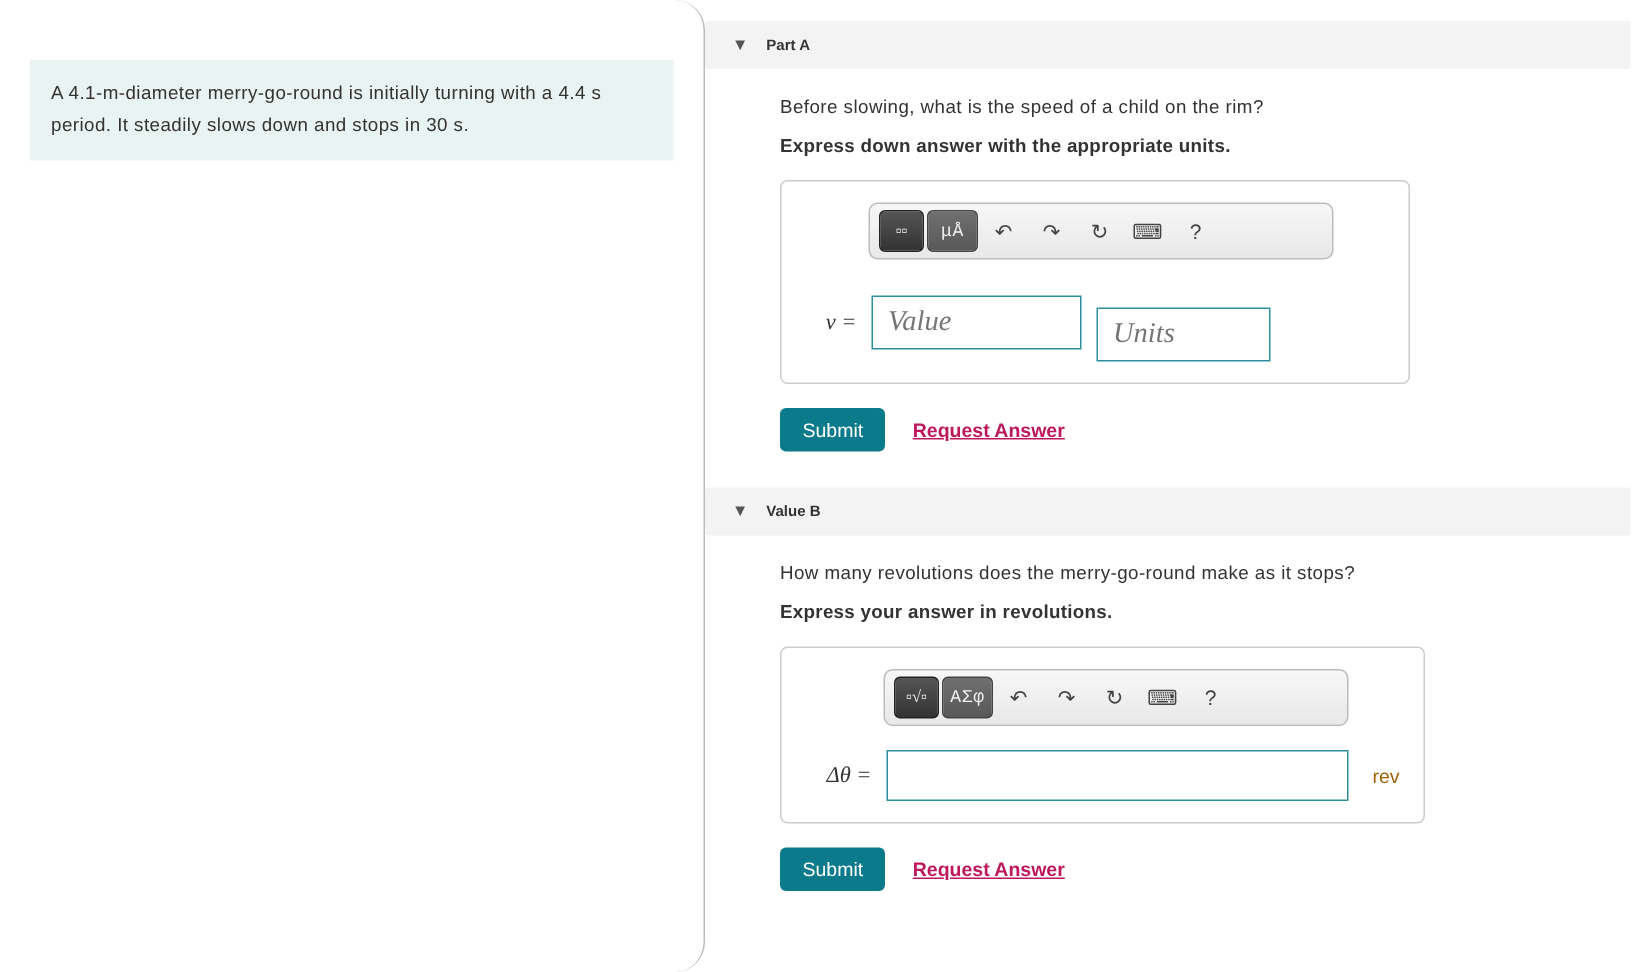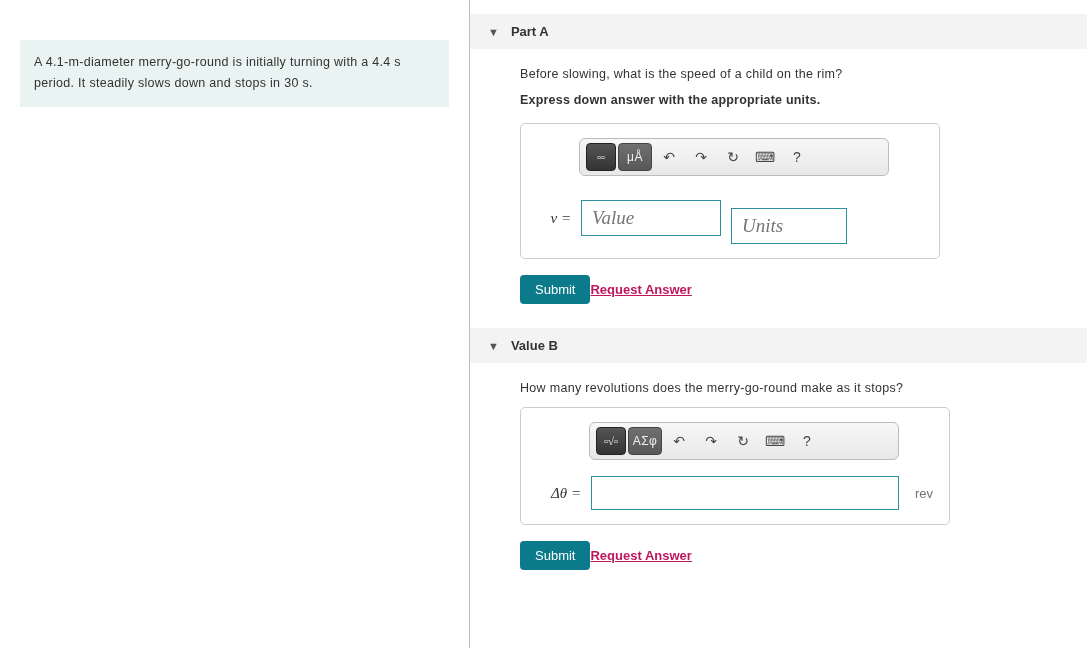--- a/index.html
+++ b/index.html
@@ -12,20 +12,21 @@
   }
   .page {
     display: flex;
     width: 1091px;
     height: 648px;
   }
   .left-col {
     width: 470px;
     padding: 40px 20px 0 20px;
     border-right: 1px solid #bbb;
+    border-radius: 20px;
   }
   .problem-box {
     background: #e9f3f1;
     padding: 12px 14px;
     line-height: 1.7;
     letter-spacing: 0.3px;
   }
   .right-col {
     flex: 1;
     padding-top: 14px;
@@ -38,21 +39,21 @@
     gap: 12px;
     border-radius: 2px;
     margin-right: 4px;
   }
   .chev {
     font-size: 11px;
     color: #555;
   }
   .part-title {
     font-weight: bold;
-    font-size: 13px;
+    font-size: 10px;
   }
   .part-body {
     padding: 18px 18px 24px 50px;
   }
   .q-text {
     letter-spacing: 0.3px;
     margin-bottom: 12px;
   }
   .q-instr {
     font-weight: bold;
@@ -96,21 +97,21 @@
     min-width: 30px;
     font-size: 11px;
     font-family: Georgia, serif;
   }
   .tbtn.dark2 {
     background: linear-gradient(#707070,#585858);
     color: #f0f0f0;
     border: 1px solid #444;
     min-width: 34px;
     font-size: 12px;
-    font-family: Liberation Sans, sans-serif;
+    font-family: Liberation Mono, monospace;
     letter-spacing: 0.5px;
   }
   .input-row {
     display: flex;
     align-items: center;
     gap: 10px;
     margin-top: 16px;
   }
   .var-label {
     font-family: Georgia, 'Times New Roman', serif;
@@ -138,26 +139,27 @@
     border: 1px solid #2f8ea0;
     background: #fff;
     width: 310px;
     outline: none;
     padding: 0 8px;
     font-size: 15px;
   }
   .unit-suffix {
     font-family: Verdana, sans-serif;
     font-size: 13px;
-    color: #737373;
+    color: #a16207;
     margin-left: 6px;
   }
   .action-row {
     display: flex;
     align-items: center;
+    gap: 18px;
     margin-top: 16px;
   }
   .submit-btn {
     background: #0b7a8a;
     color: #fff;
     border: none;
     border-radius: 4px;
     padding: 7px 15px;
     font-size: 13px;
     font-family: inherit;
@@ -211,20 +213,21 @@
         <span class="req-link">Request Answer</span>
       </div>
     </div>
 
     <div class="part-header">
       <span class="chev">▼</span>
       <span class="part-title">Value B</span>
     </div>
     <div class="part-body">
       <div class="q-text">How many revolutions does the merry-go-round make as it stops?</div>
+      <div class="q-instr">Express your answer in revolutions.</div>
 
       <div class="answer-panel wide">
         <div class="toolbar" style="margin-left:52px;">
           <div class="tbtn dark">▫√▫</div>
           <div class="tbtn dark2">ΑΣφ</div>
           <div class="tbtn">↶</div>
           <div class="tbtn">↷</div>
           <div class="tbtn">↻</div>
           <div class="tbtn">⌨</div>
           <div class="tbtn">?</div>

